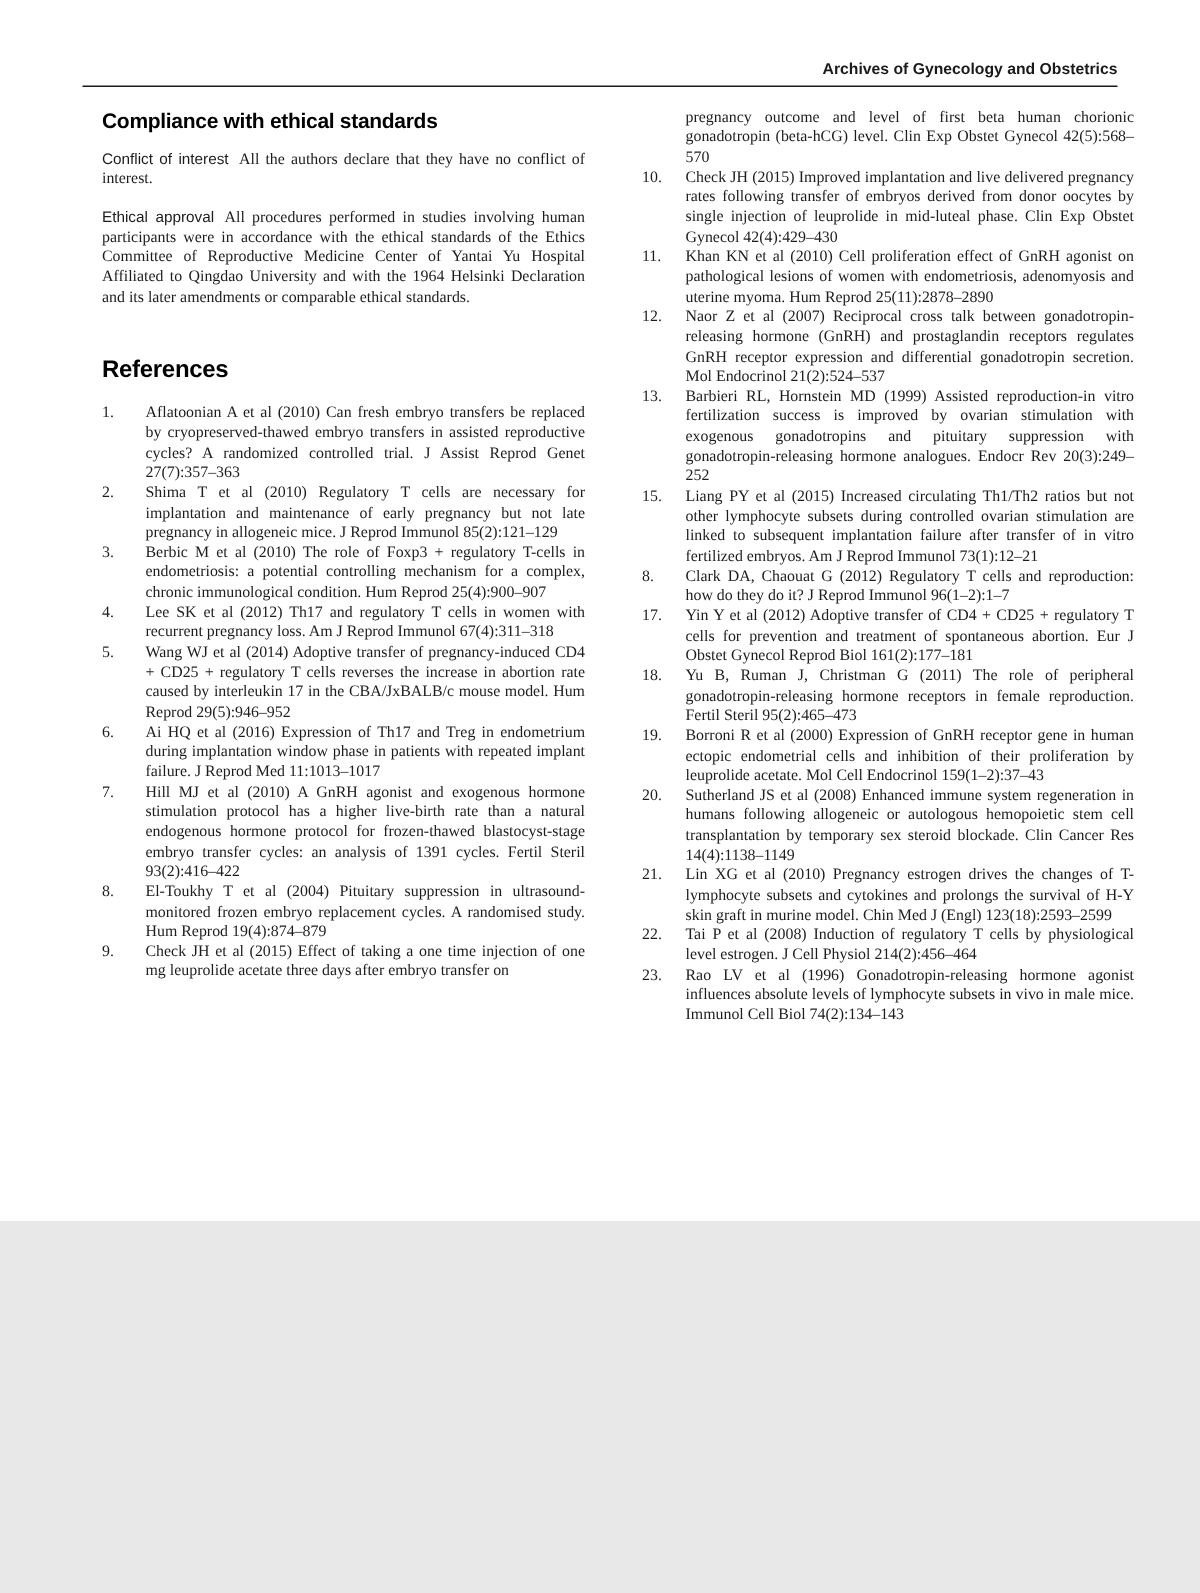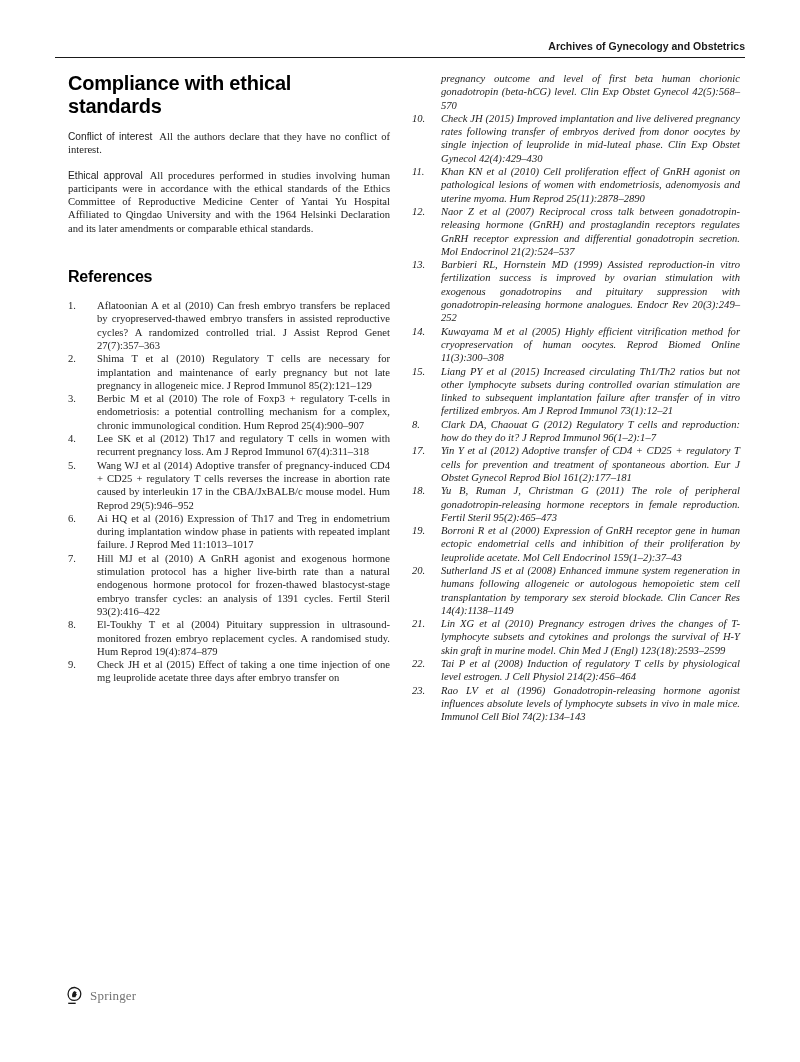--- a/index.html
+++ b/index.html
@@ -1,19 +1,19 @@
 <!DOCTYPE html>
 <html lang="en"><head>
 <meta charset="utf-8">
 <style>
   html, body { margin: 0; padding: 0; background: #e8e8e8; }
   .page {
     position: relative;
     width: 800px;
-    height: 1062px;
+    height: 814px;
     margin: 0 auto;
     background: #ffffff;
     font-family: "Liberation Serif", serif;
     color: #1c1c1c;
     overflow: hidden;
   }
   .running-head {
     position: absolute;
     top: 40px;
     left: 55px;
@@ -26,26 +26,26 @@
   }
   .header-rule {
     position: absolute;
     top: 57px;
     left: 55px;
     width: 690px;
     border-bottom: 1.6px solid #1a1a1a;
   }
   .col { position: absolute; top: 72px; }
   .col-left  { left: 68px;  width: 322px; }
-  .col-right { left: 412px; width: 328px; font-style: italic; }
+  .col-right { left: 428px; width: 328px; }
 
   .section-heading {
     font-family: "Liberation Sans", sans-serif;
     font-weight: bold;
-    font-size: 20px;
+    font-size: 14px;
     letter-spacing: -0.2px;
     color: #000;
     margin: 0 0 6px 0;
   }
   .ethics-para {
     margin-top: 12px;
     font-size: 10.6px;
     line-height: 13.3px;
     text-align: justify;
     hyphens: auto;
@@ -162,24 +162,20 @@
         </div>
         <div class="ref-row">
           <span class="ref-num">12.</span>
           <span class="ref-text">Naor Z et al (2007) Reciprocal cross talk between gonadotropin-releasing hormone (GnRH) and prostaglandin receptors regulates GnRH receptor expression and differential gonadotropin secretion. Mol Endocrinol 21(2):524–537</span>
         </div>
         <div class="ref-row">
           <span class="ref-num">13.</span>
           <span class="ref-text">Barbieri RL, Hornstein MD (1999) Assisted reproduction-in vitro fertilization success is improved by ovarian stimulation with exogenous gonadotropins and pituitary suppression with gonadotropin-releasing hormone analogues. Endocr Rev 20(3):249–252</span>
         </div>
         <div class="ref-row">
-          <span class="ref-num">14.</span>
-          <span class="ref-text">Kuwayama M et al (2005) Highly efficient vitrification method for cryopreservation of human oocytes. Reprod Biomed Online 11(3):300–308</span>
-        </div>
-        <div class="ref-row">
           <span class="ref-num">15.</span>
           <span class="ref-text">Liang PY et al (2015) Increased circulating Th1/Th2 ratios but not other lymphocyte subsets during controlled ovarian stimulation are linked to subsequent implantation failure after transfer of in vitro fertilized embryos. Am J Reprod Immunol 73(1):12–21</span>
         </div>
         <div class="ref-row">
           <span class="ref-num">8.</span>
           <span class="ref-text">Clark DA, Chaouat G (2012) Regulatory T cells and reproduction: how do they do it? J Reprod Immunol 96(1–2):1–7</span>
         </div>
         <div class="ref-row">
           <span class="ref-num">17.</span>
           <span class="ref-text">Yin Y et al (2012) Adoptive transfer of CD4 + CD25 + regulatory T cells for prevention and treatment of spontaneous abortion. Eur J Obstet Gynecol Reprod Biol 161(2):177–181</span>

